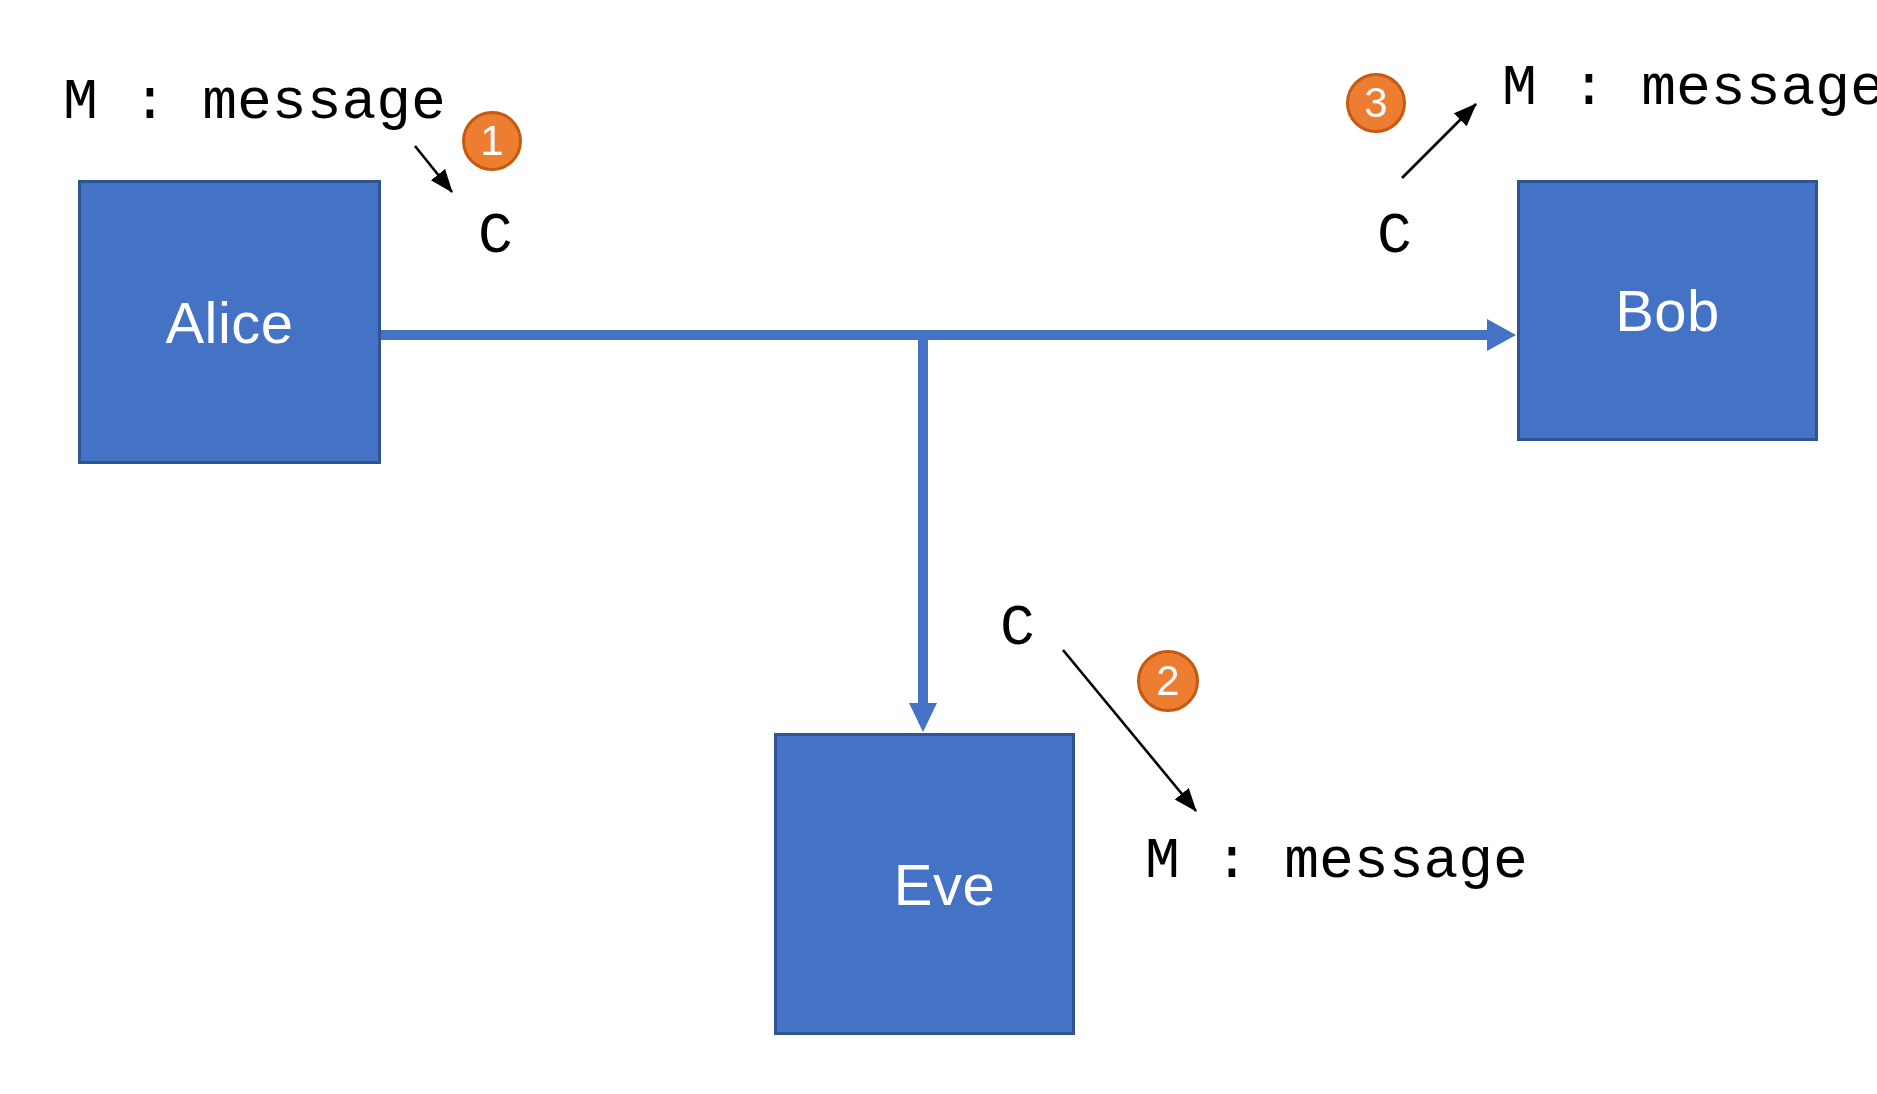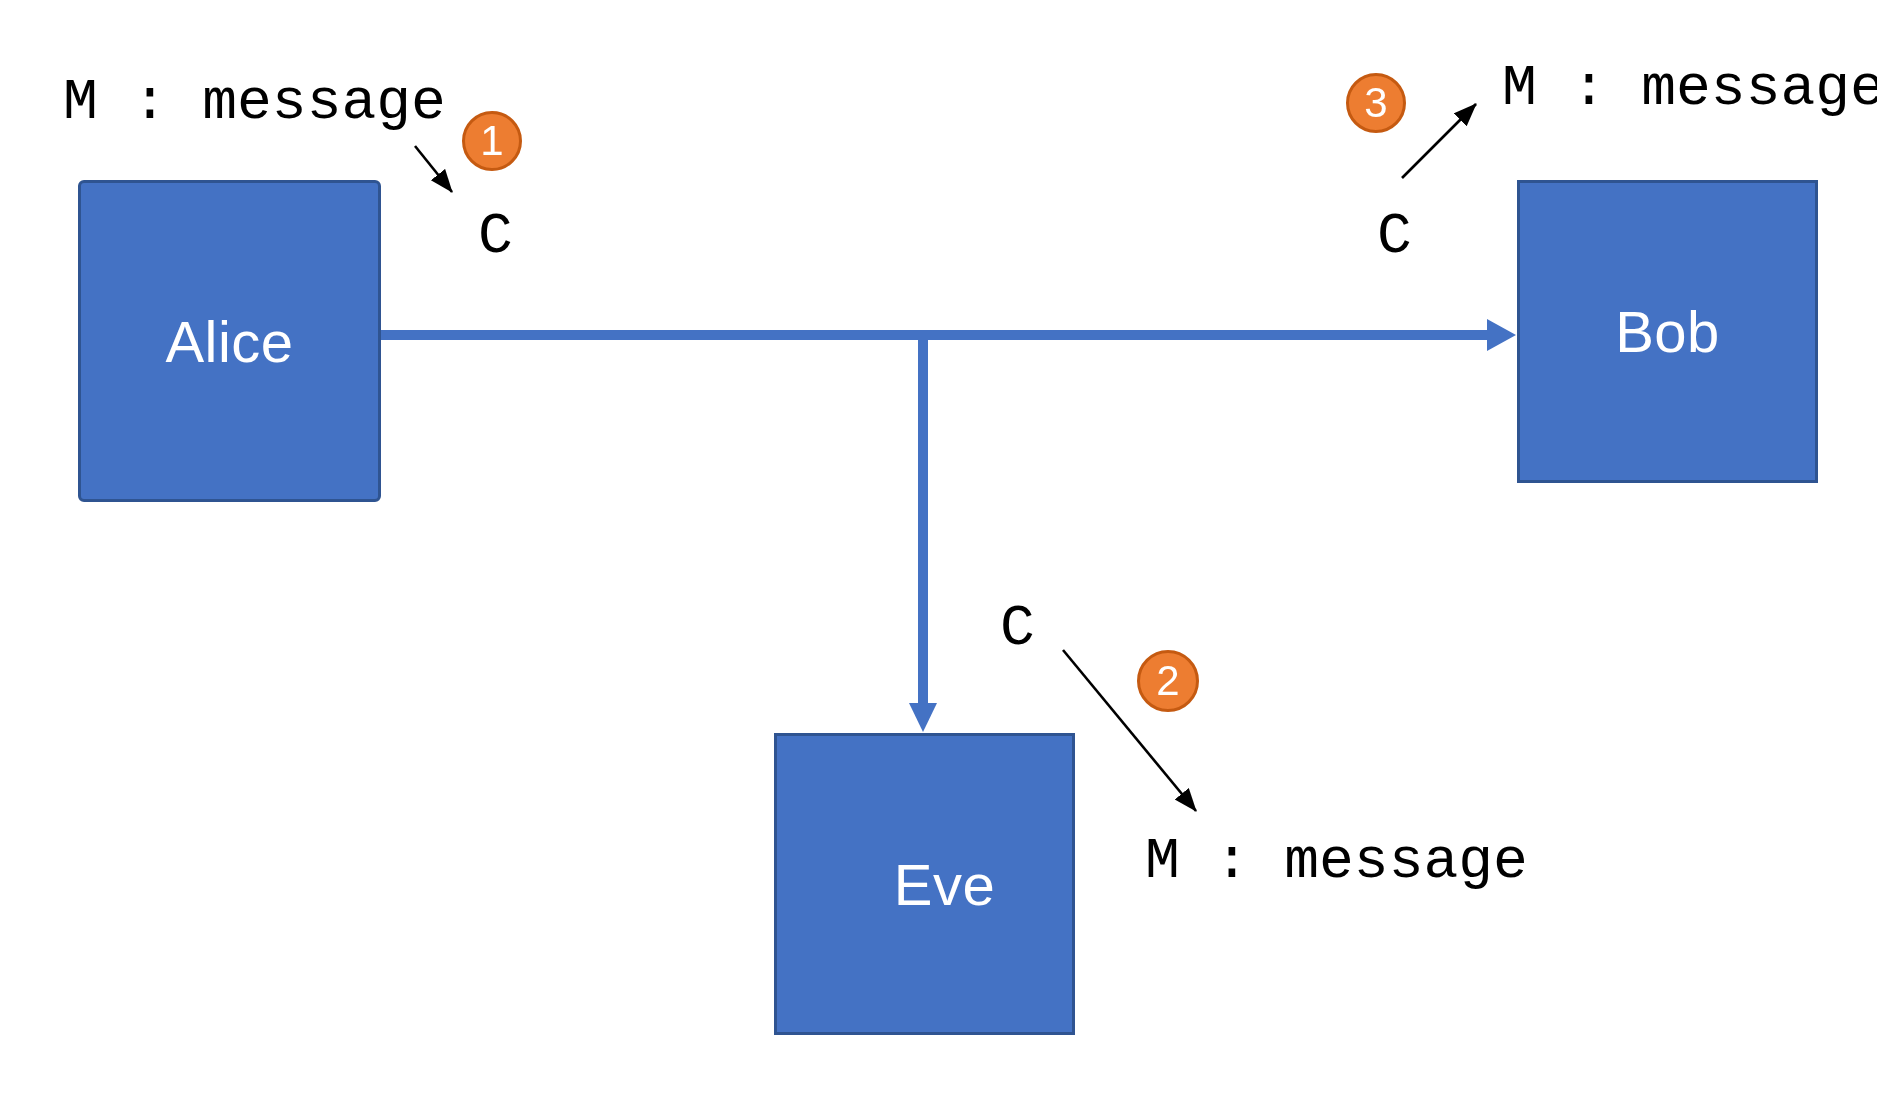--- a/index.html
+++ b/index.html
@@ -25,22 +25,22 @@
     background:var(--node-fill);
     border:3px solid var(--node-border);
     display:flex;align-items:center;justify-content:center;
   }
   .node-label{
     color:var(--node-text);
     font-size:58px;
     font-weight:400;
     letter-spacing:0.5px;
   }
-  #node-alice{left:78px;top:180px;width:303px;height:322px;border-radius:6px;}
-  #node-bob{left:1517px;top:180px;width:301px;height:303px;}
+  #node-alice{left:78px;top:180px;width:303px;height:284px;}
+  #node-bob{left:1517px;top:180px;width:301px;height:261px;}
   #node-eve{left:774px;top:733px;width:301px;height:302px;padding-left:40px;}
 
   
   .shaft{position:absolute;background:var(--connector);}
   #h-shaft{left:381px;top:330px;width:1106px;height:10px;}
   #v-shaft{left:918px;top:338px;width:10px;height:365px;}
   .head{position:absolute;width:0;height:0;}
   #h-head{
     left:1487px;top:319px;
     border-top:16px solid transparent;

